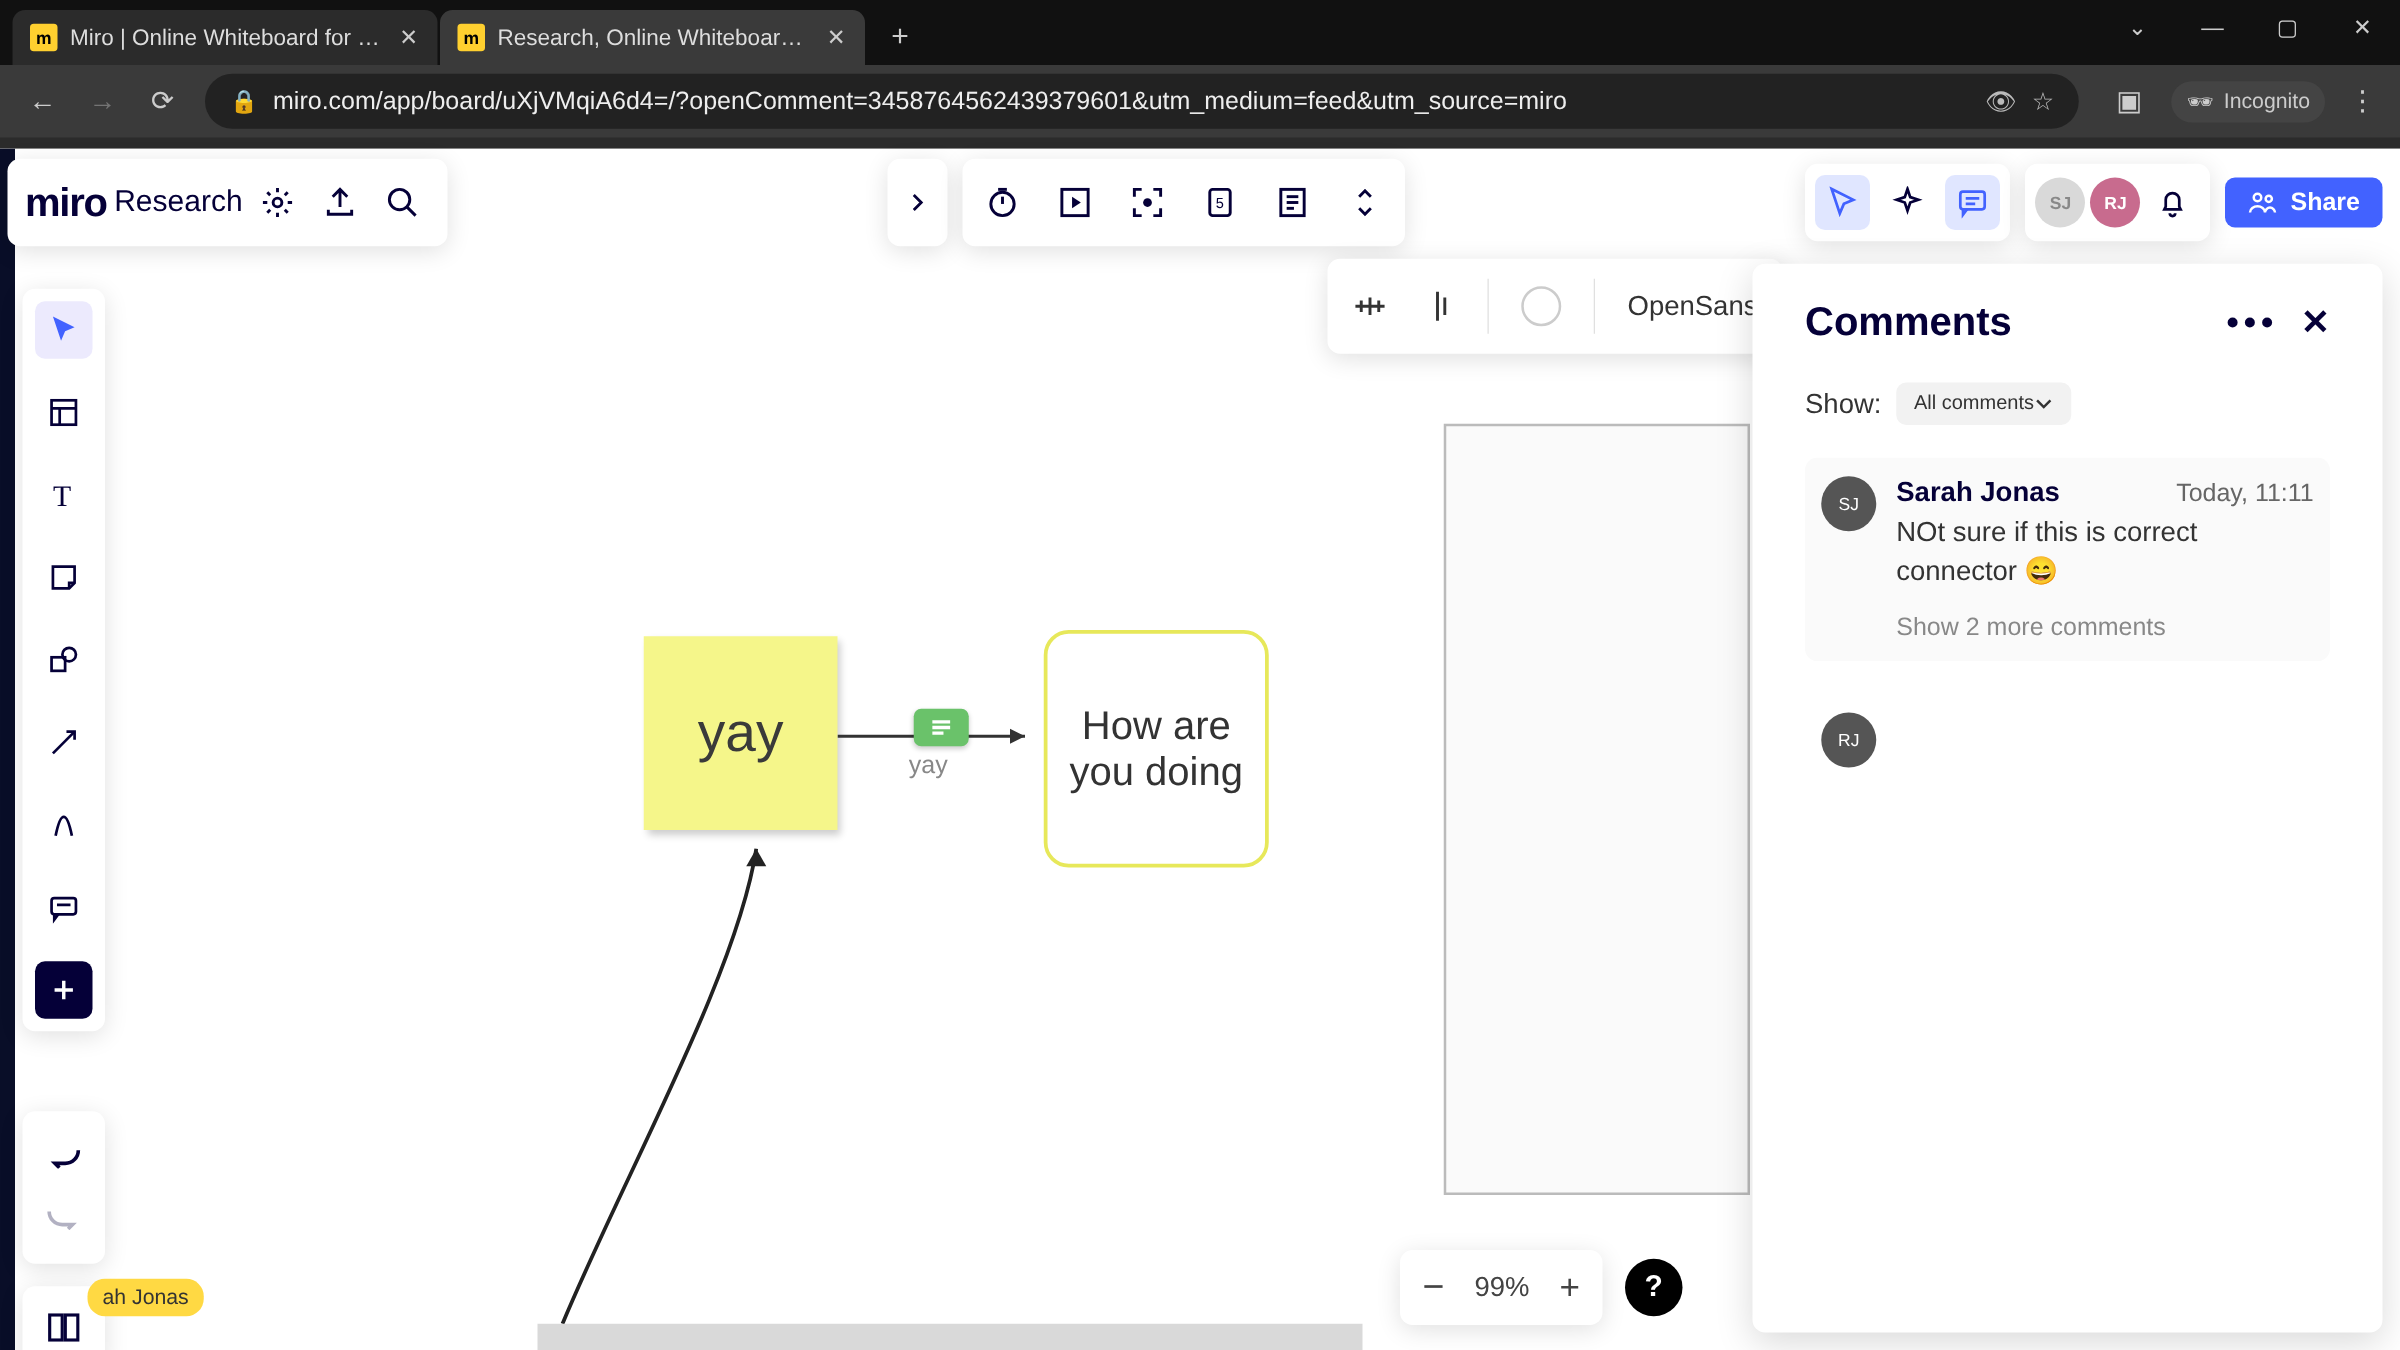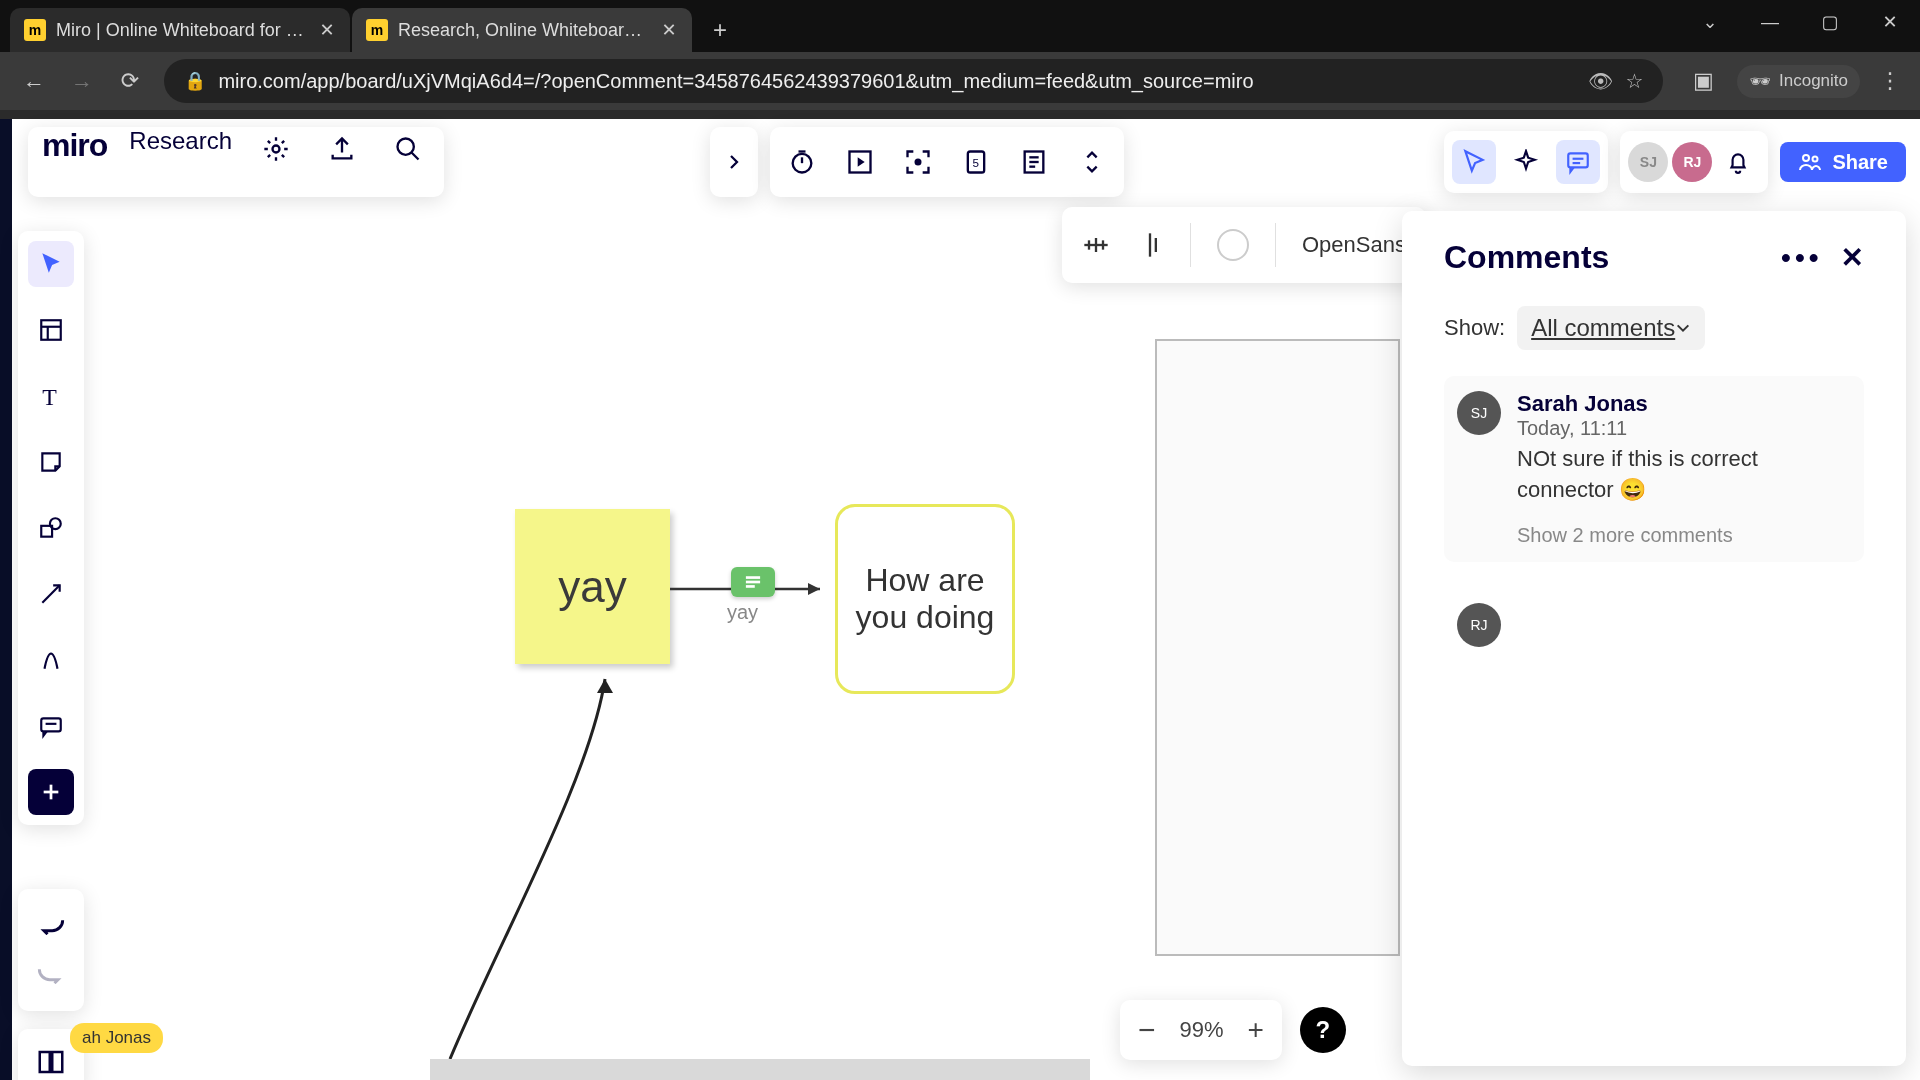--- a/index.html
+++ b/index.html
@@ -29,21 +29,21 @@
   .left-gutter { position:absolute; left:0; top:0; width:12px; height:100%; background:#090e28; }
   .left-toolbox { position:absolute; left:18px; top:0; width:66px; background:#fff; border-radius:10px; box-shadow:0 4px 20px rgba(0,0,0,0.12); display:flex; flex-direction:column; align-items:center; padding:10px 0; gap:20px; }
   .tool-btn { width:46px; height:46px; display:flex; align-items:center; justify-content:center; color:#050038; border-radius:8px; }
   .tool-btn.active { background:#eceafd; }
   .tool-btn.dark { background:#050038; color:#fff; border-radius:8px; }
   .undo-box { position:absolute; left:18px; top:770px; width:66px; height:122px; background:#fff; border-radius:10px; box-shadow:0 4px 20px rgba(0,0,0,0.12); display:flex; flex-direction:column; align-items:center; justify-content:space-around; padding:12px 0;}
   .frames-box { position:absolute; left:18px; top:910px; width:66px; height:66px; background:#fff; border-radius:10px; box-shadow:0 4px 20px rgba(0,0,0,0.12); display:flex; align-items:center; justify-content:center;}
 
   .user-tag { position:absolute; left:70px; top:904px; background:#ffd943; color:#333; font-size:17px; padding:5px 12px; border-radius:14px; white-space:nowrap;}
 
-  .top-left-bar { position:absolute; left:28px; top:8px; height:70px; background:#fff; border-radius:10px; box-shadow:0 4px 20px rgba(0,0,0,0.12); display:flex; padding:0 14px; gap:22px;}
+  .top-left-bar { position:absolute; left:6px; top:8px; height:70px; background:#fff; border-radius:10px; box-shadow:0 4px 20px rgba(0,0,0,0.12); display:flex; align-items:center; padding:0 14px; gap:6px;}
   .miro-logo { font-weight:700; font-size:32px; color:#050038; letter-spacing:-1px;}
   .board-name { font-size:24px; color:#050038;}
   .icon-btn { width:44px; height:44px; display:flex; align-items:center; justify-content:center; color:#050038; border-radius:8px;}
   .icon-btn.active { background:#e0e6ff; }
 
   .top-mid-bar { position:absolute; left:700px; top:8px; height:70px; background:#fff; border-radius:10px; box-shadow:0 4px 20px rgba(0,0,0,0.12); display:flex; align-items:center; padding:0 14px; gap:14px;}
   .chevron-box { position:absolute; left:700px; top:8px; width:48px; height:70px; background:#fff; border-radius:10px; box-shadow:0 4px 20px rgba(0,0,0,0.12); display:flex; align-items:center; justify-content:center;}
 
   .top-right-bar { position:absolute; right:14px; top:8px; height:70px; display:flex; align-items:center; gap:12px;}
   .trb-group { background:#fff; border-radius:10px; box-shadow:0 4px 20px rgba(0,0,0,0.12); height:62px; display:flex; align-items:center; padding:0 8px; gap:8px;}
@@ -65,27 +65,27 @@
   
   .zoom-wrap { position:absolute; left:1030px; bottom:20px; display:flex; align-items:center; gap:18px;}
   .zoom-box { height:60px; background:#fff; border-radius:10px; box-shadow:0 4px 20px rgba(0,0,0,0.12); display:flex; align-items:center; padding:0 18px; gap:24px; font-size:22px; color:#444;}
   .help-circle { width:46px; height:46px; border-radius:50%; background:#000; color:#fff; display:flex; align-items:center; justify-content:center; font-size:24px; font-weight:700;}
 
   
   .comments-panel { position:absolute; right:14px; top:92px; width:504px; bottom:14px; background:#fff; border-radius:10px; box-shadow:0 8px 30px rgba(0,0,0,0.15); padding:28px 42px; display:flex; flex-direction:column;}
   .cp-header { display:flex; align-items:center; justify-content:space-between; font-size:32px; font-weight:700; color:#050038;}
   .cp-header-actions { display:flex; align-items:center; gap:18px;}
   .cp-filter-row { margin-top:30px; display:flex; align-items:center; gap:12px; font-size:22px; color:#333;}
-  .cp-filter-btn { background:#f2f2f2; border-radius:8px; padding:8px 14px; display:flex; align-items:center; font-size:24px;text-decoration:underline;}
+  .cp-filter-btn { background:#f2f2f2; border-radius:8px; padding:8px 14px; display:flex; align-items:center; font-size:16px;}
   .comment-item { margin-top:26px; border:1px solid transparent; border-radius:10px; padding:14px 12px;}
   .comment-item.hover { background:#fafafa;}
   .ci-top { display:flex; align-items:flex-start; gap:16px;}
   .ci-avatar { width:44px; height:44px; border-radius:50%; background:#555; color:#fff; font-size:14px; display:flex; align-items:center; justify-content:center; flex-shrink:0;}
   .ci-body { flex:1;}
-  .ci-name-row { display:flex; justify-content:space-between; align-items:baseline;flex-direction:column;}
+  .ci-name-row { display:flex; justify-content:space-between; align-items:baseline;}
   .ci-name { font-weight:700; font-size:22px; color:#050038;}
   .ci-time { font-size:20px; color:#666;}
   .ci-text { font-size:22px; color:#333; margin-top:4px; line-height:1.4;}
   .ci-more { font-size:20px; color:#888; margin-top:18px; margin-left:60px;}
   svg { display:block; }
 </style>
 </head>
 <body>
 
 <div class="browser-chrome">

